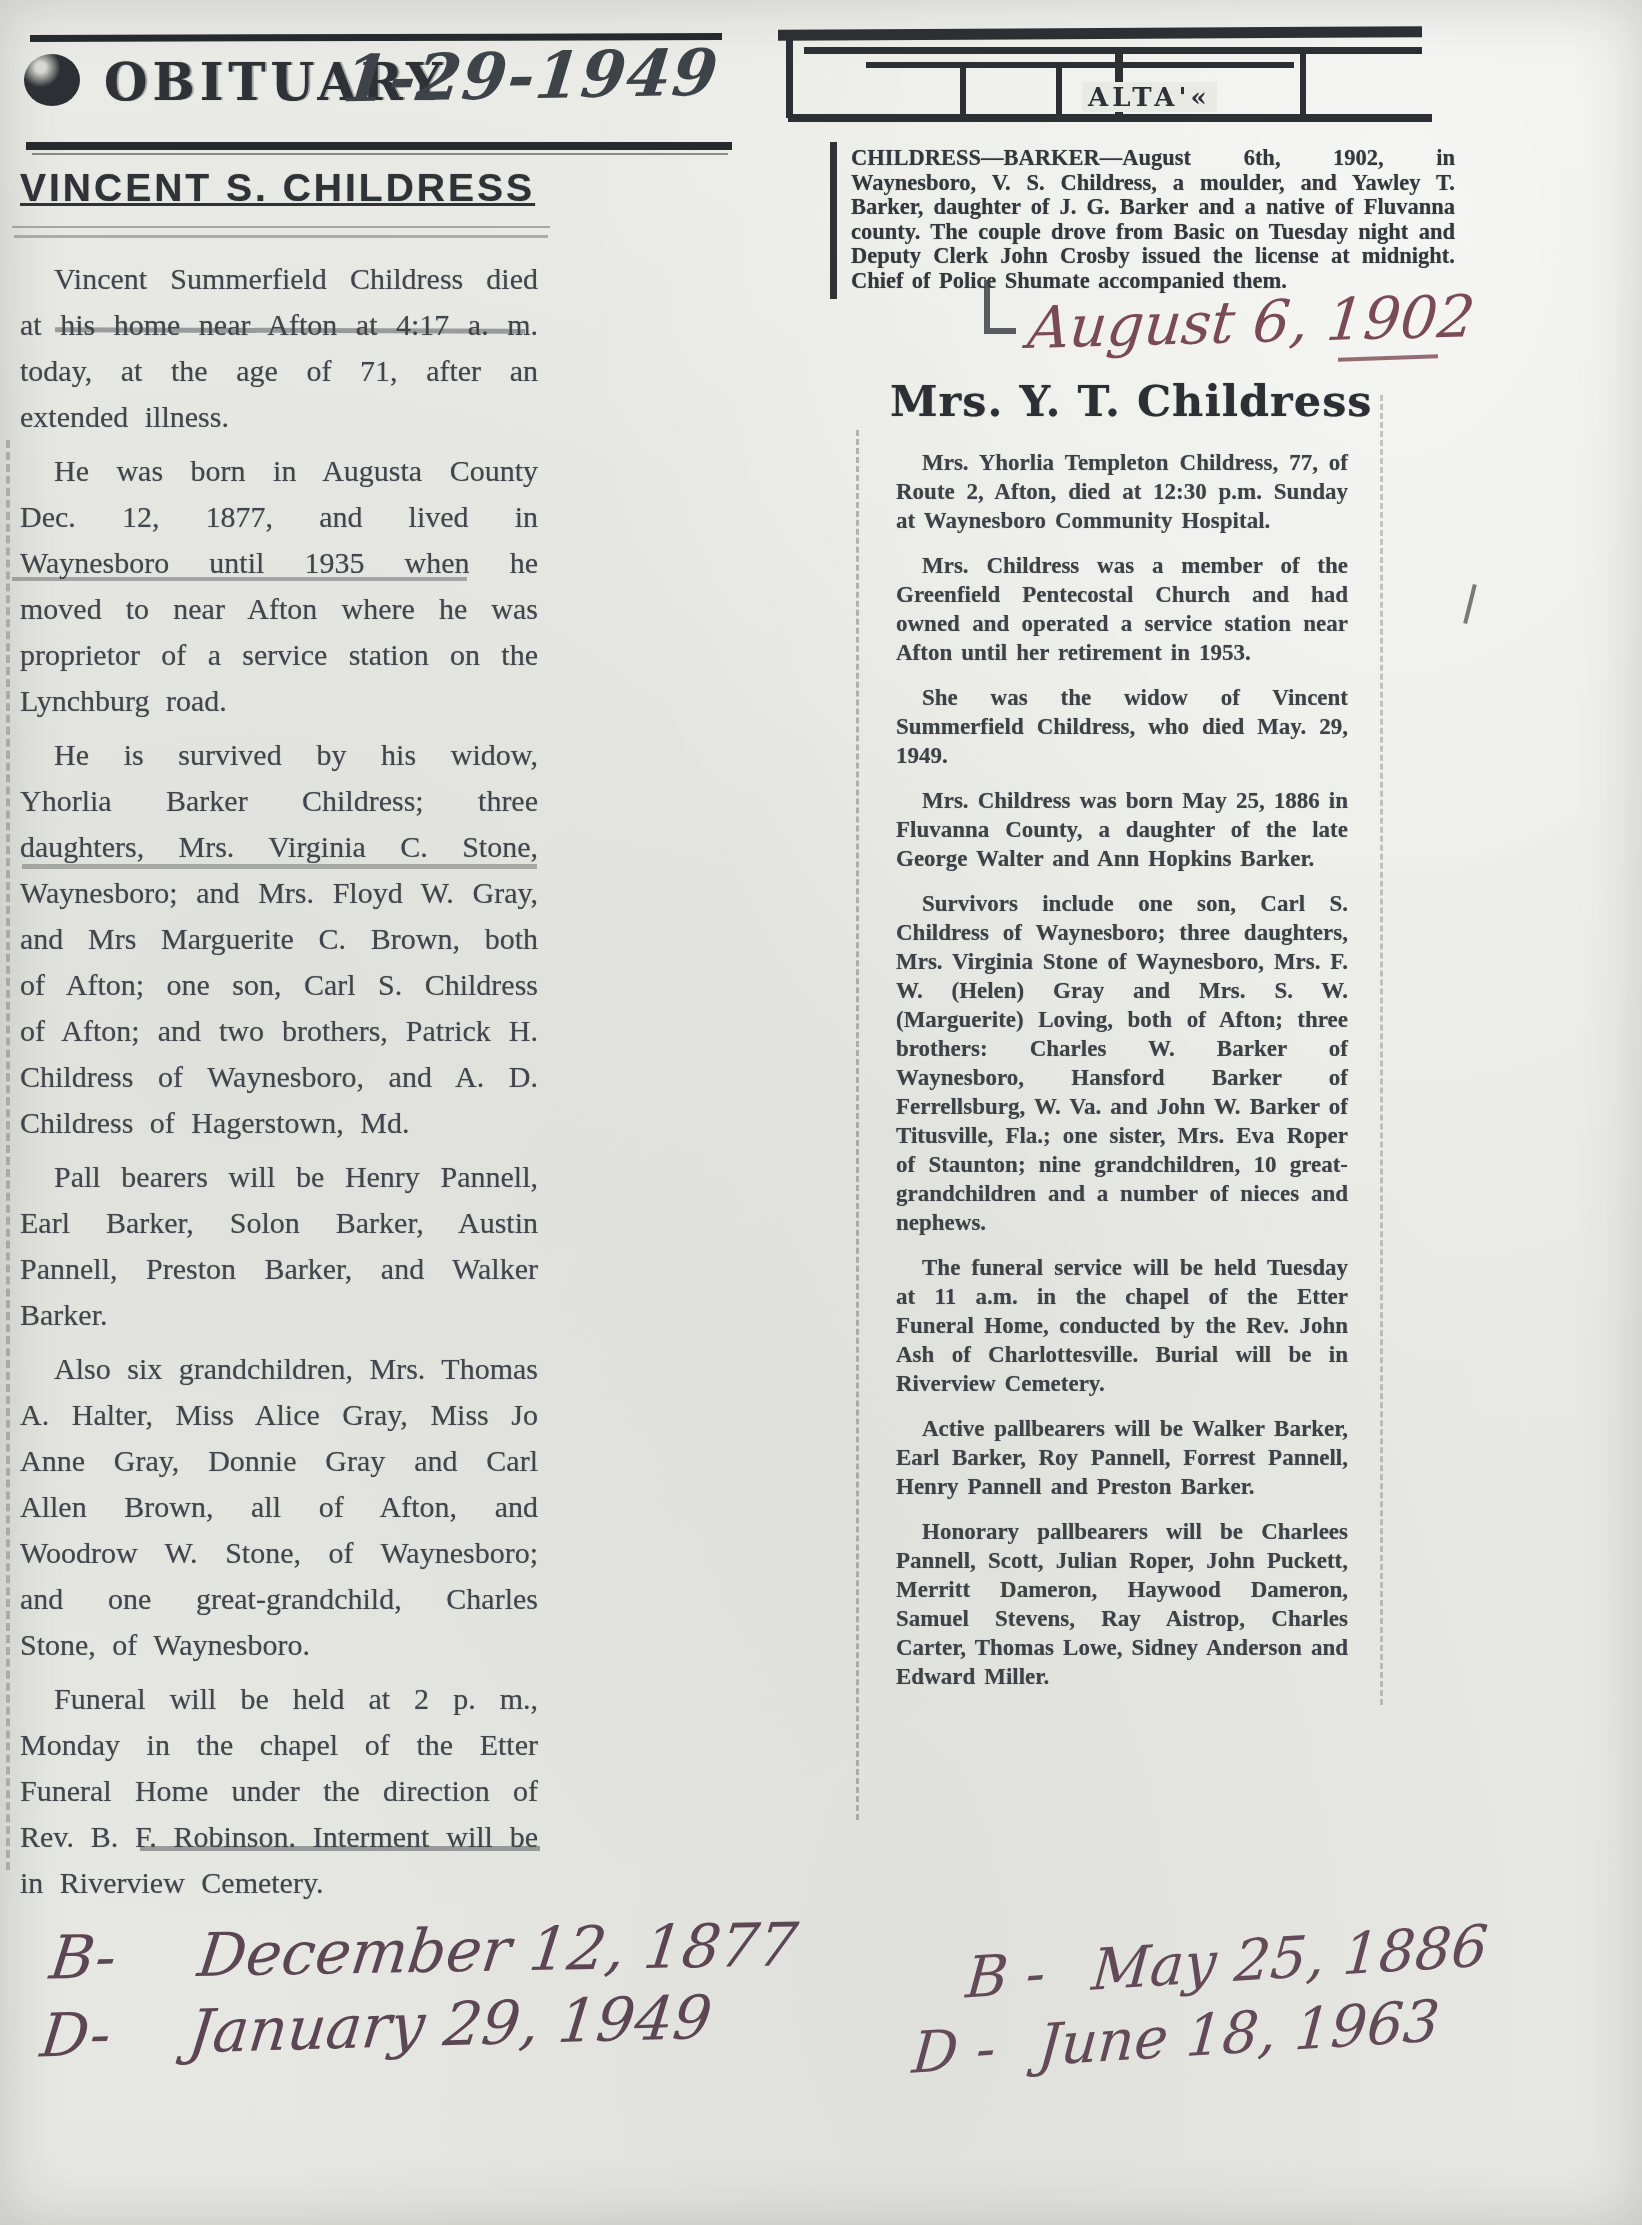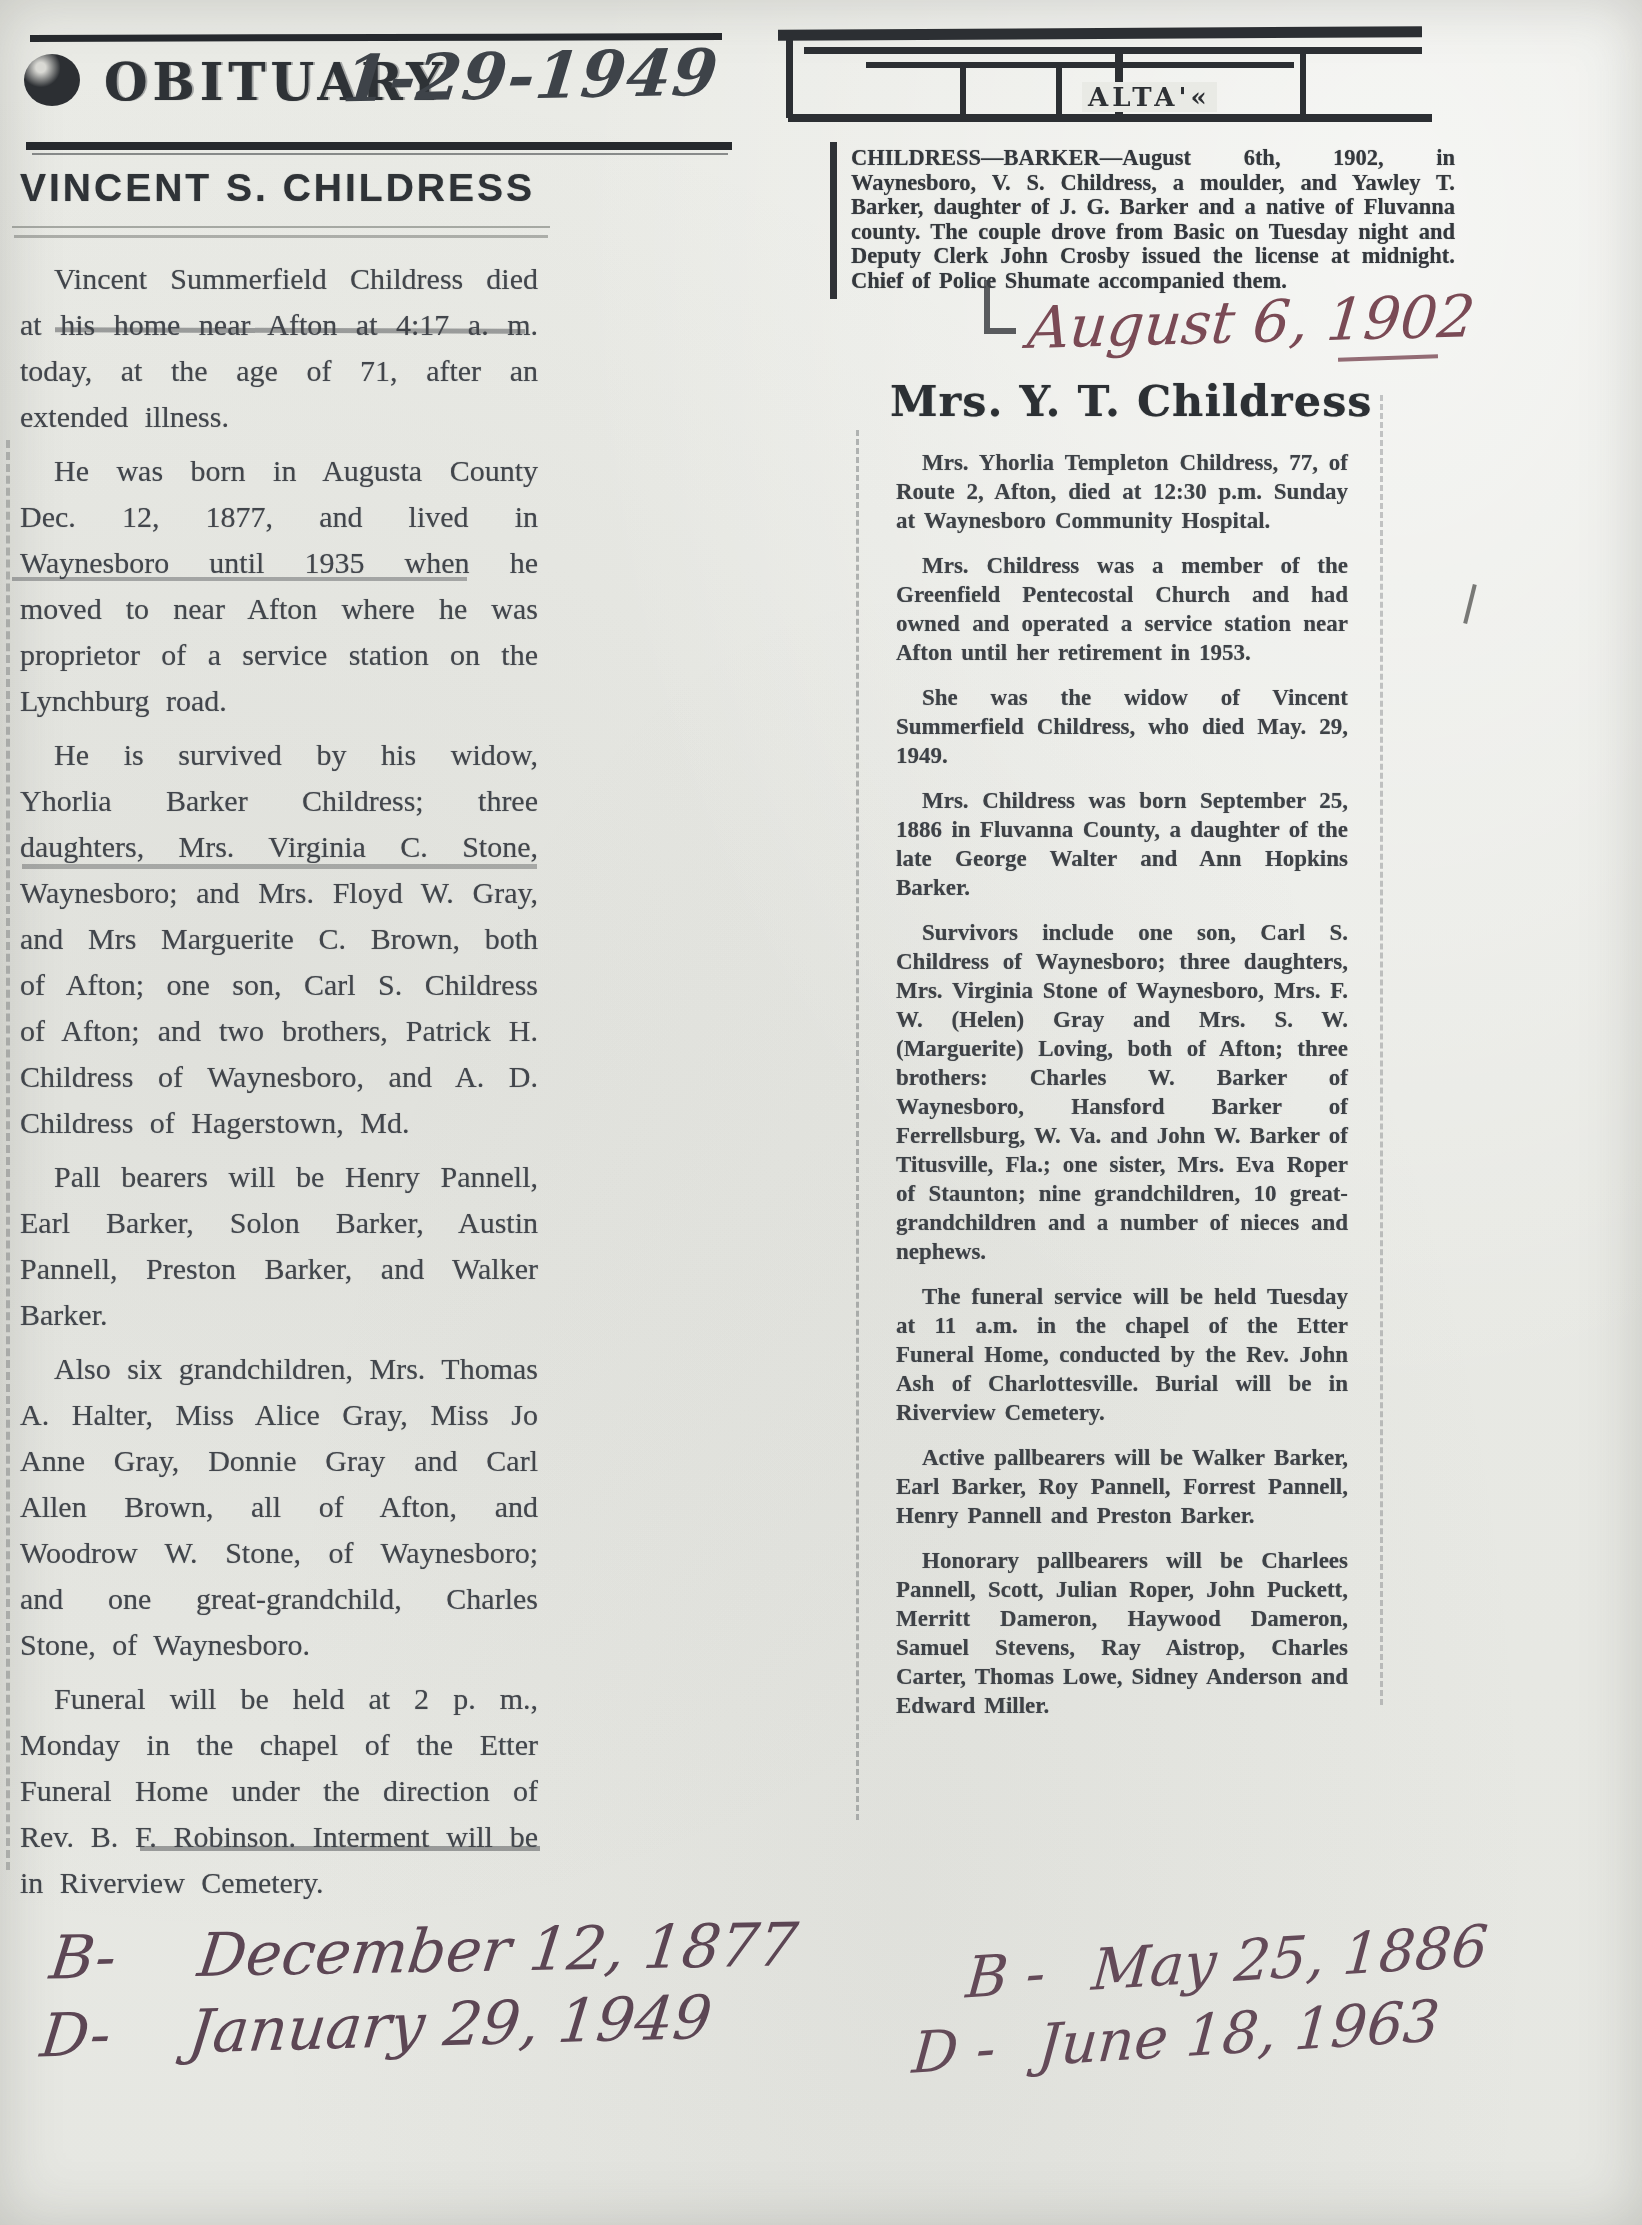--- a/index.html
+++ b/index.html
@@ -24,21 +24,21 @@
   .bullet{position:absolute;left:12px;top:24px;width:56px;height:52px;border-radius:50%;
     background:radial-gradient(circle at 30% 26%, #d9d9d4 0 9%, #2c2f33 36%);}
   .obit-word{position:absolute;left:92px;top:22px;font-family:"DejaVu Serif",serif;font-weight:700;
     font-size:50px;letter-spacing:5px;color:#2e3236;transform:scaleY(1.06);
     text-shadow:2px 0 0 rgba(46,50,54,.35),0 0 1px rgba(46,50,54,.6);}
   .hw{font-family:"DejaVu Serif",serif;font-style:italic;}
   .header-date{position:absolute;left:332px;top:8px;font-size:64px;font-weight:600;color:#3e4349;
     transform:skewX(-7deg) rotate(-1deg);letter-spacing:1px;white-space:nowrap;}
   .left-title{margin:0;position:absolute;top:136px;left:8px;font-family:"Liberation Sans",sans-serif;
     font-weight:800;font-size:39px;letter-spacing:3px;color:#2f3337;white-space:nowrap;
-    text-shadow:0 0 1px rgba(47,51,55,.6);}
+    text-shadow:0 0 1px rgba(47,51,55,.6);text-decoration:underline;}
   .hairline{position:absolute;background:#70726e;}
   .hl1{left:0;top:196px;width:538px;height:2px;opacity:.55;}
   .hl2{left:2px;top:205px;width:534px;height:3px;opacity:.5;}
   .body-left{position:absolute;top:218px;left:0;width:534px;font-size:30px;line-height:46px;
     text-align:justify;word-spacing:.3em;color:#42464c;}
   .body-left p{margin:8px;text-indent:34px;}
   
   .marriage{position:absolute;left:770px;top:26px;width:666px;height:300px;}
   .mbar{position:absolute;background:#2c2f33;}
   .mbar1{top:2px;left:8px;width:644px;height:11px;transform:rotate(-.3deg);}
@@ -136,21 +136,21 @@
   <div class="lmark"></div>
   <div class="hw august-hw">August 6, 1902</div>
   <div class="august-flourish"></div>
 
   <section class="right-article">
     <h2 class="right-title">Mrs. Y. T. Childress</h2>
     <div class="body-right">
       <p>Mrs. Yhorlia Templeton Childress, 77, of Route 2, Afton, died at 12:30 p.m. Sunday at Waynesboro Community Hospital.</p>
       <p>Mrs. Childress was a member of the Greenfield Pentecostal Church and had owned and operated a service station near Afton until her retirement in 1953.</p>
       <p>She was the widow of Vincent Summerfield Childress, who died May. 29, 1949.</p>
-      <p>Mrs. Childress was born September 25, 1886 in Fluvanna County, a daughter of the late George Walter and Ann Hopkins Barker.</p>
+      <p>Mrs. Childress was born May 25, 1886 in Fluvanna County, a daughter of the late George Walter and Ann Hopkins Barker.</p>
       <p>Survivors include one son, Carl S. Childress of Waynesboro; three daughters, Mrs. Virginia Stone of Waynesboro, Mrs. F. W. (Helen) Gray and Mrs. S. W. (Marguerite) Loving, both of Afton; three brothers: Charles W. Barker of Waynesboro, Hansford Barker of Ferrellsburg, W. Va. and John W. Barker of Titusville, Fla.; one sister, Mrs. Eva Roper of Staunton; nine grandchildren, 10 great-grandchildren and a number of nieces and nephews.</p>
       <p>The funeral service will be held Tuesday at 11 a.m. in the chapel of the Etter Funeral Home, conducted by the Rev. John Ash of Charlottesville. Burial will be in Riverview Cemetery.</p>
       <p>Active pallbearers will be Walker Barker, Earl Barker, Roy Pannell, Forrest Pannell, Henry Pannell and Preston Barker.</p>
       <p>Honorary pallbearers will be Charlees Pannell, Scott, Julian Roper, John Puckett, Merritt Dameron, Haywood Dameron, Samuel Stevens, Ray Aistrop, Charles Carter, Thomas Lowe, Sidney Anderson and Edward Miller.</p>
     </div>
   </section>
 
   <div class="hw left-hw">
     <div class="hw-line">
       <span class="lbl">B-</span><span>December 12, 1877</span>

